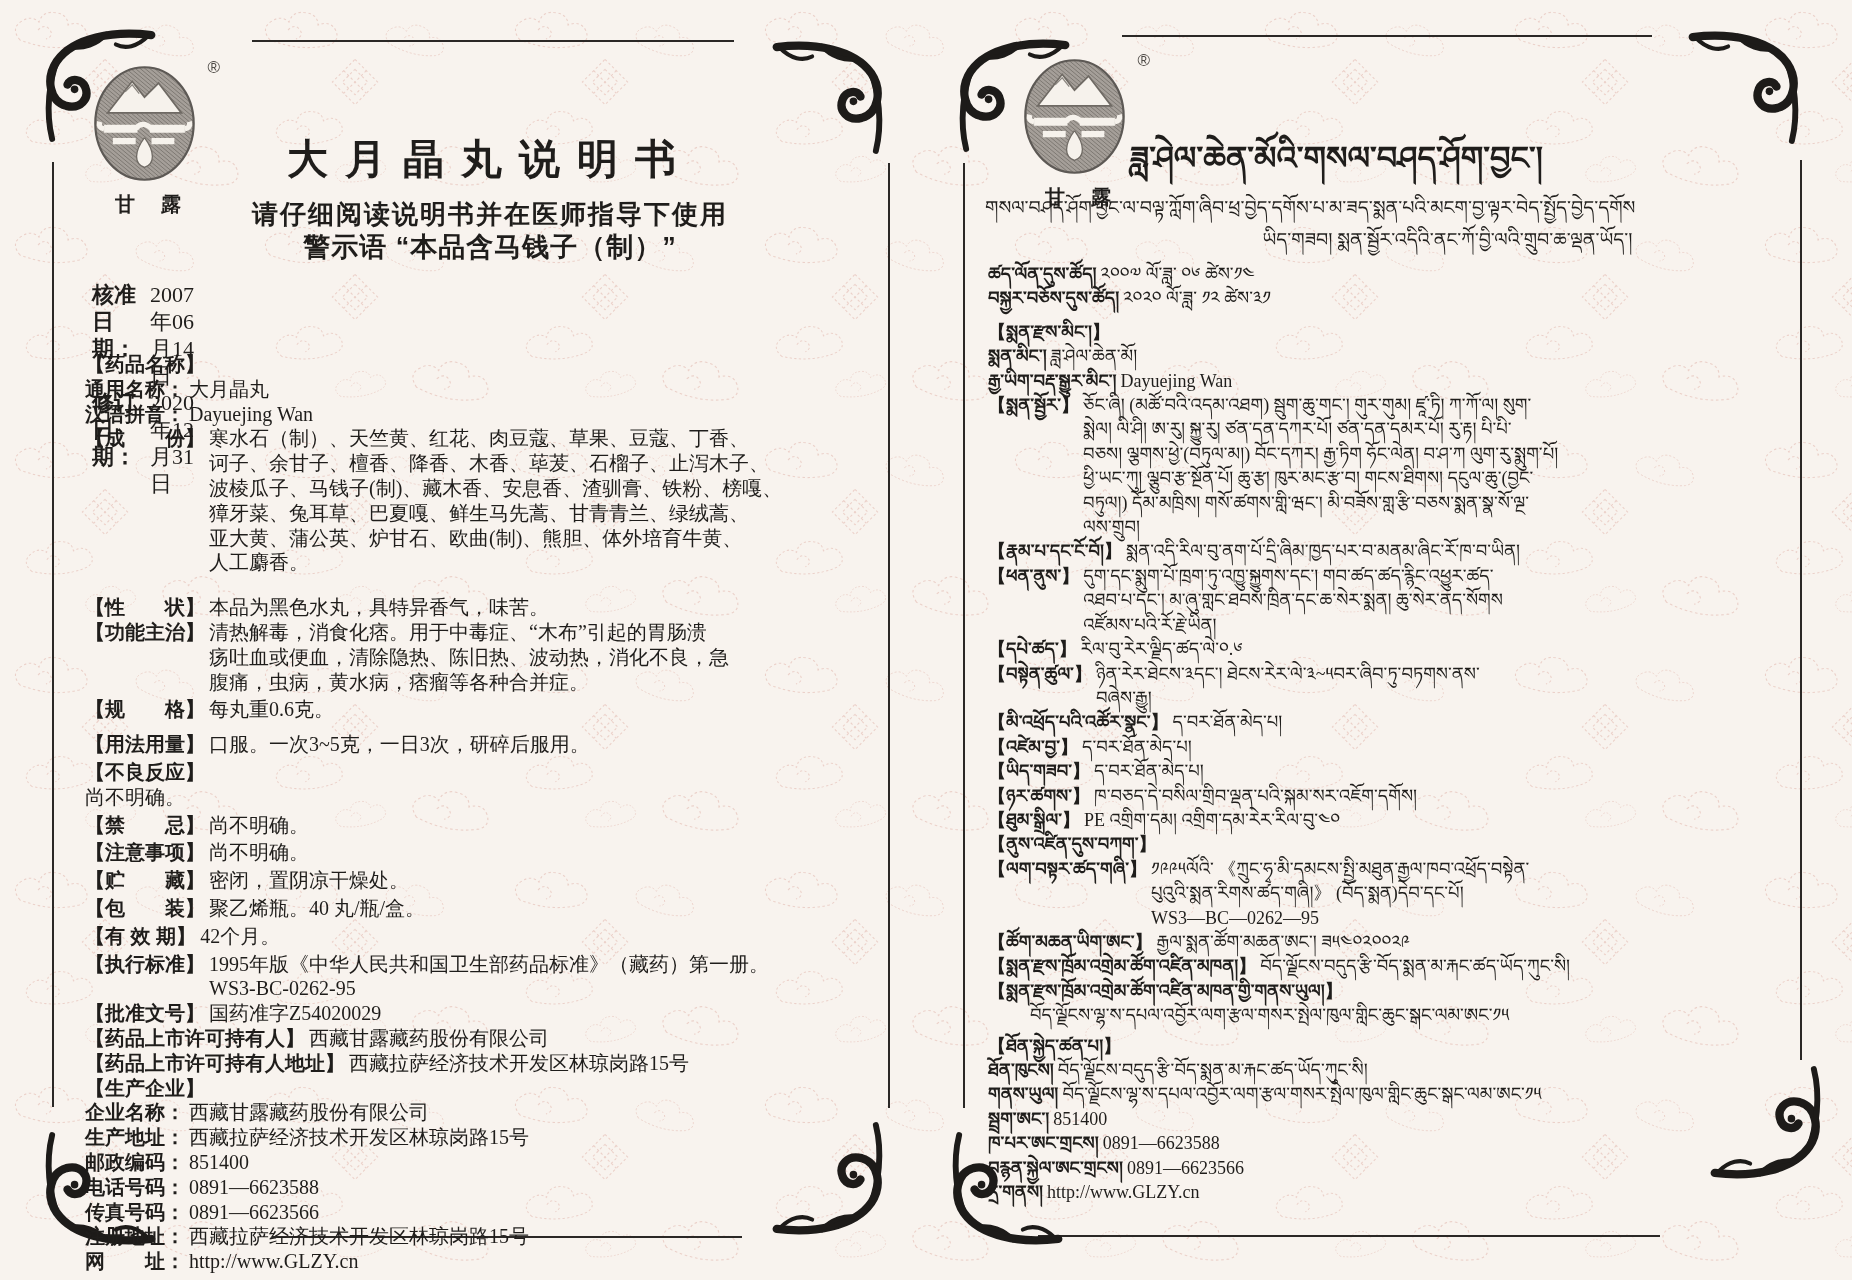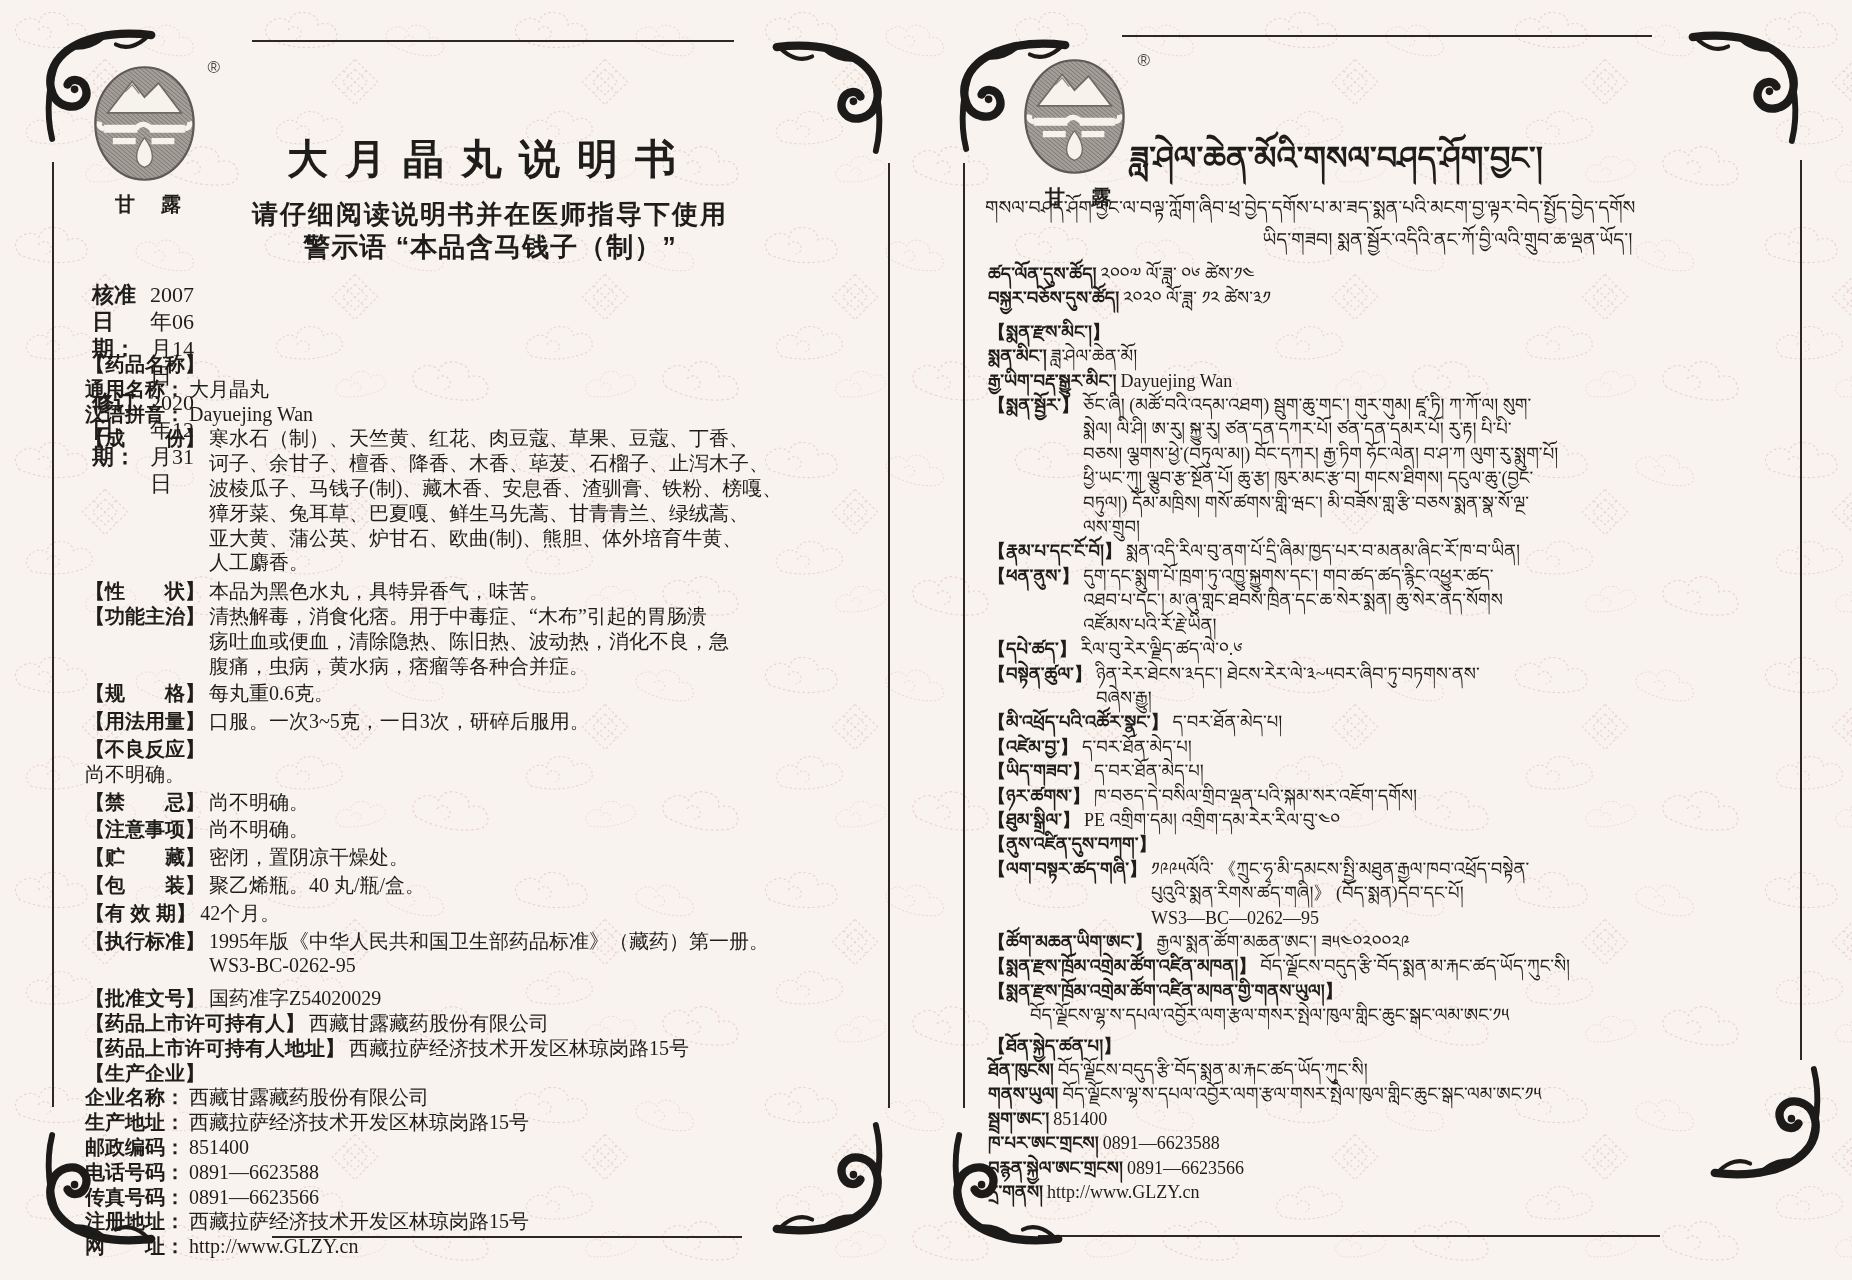--- a/index.html
+++ b/index.html
@@ -173,41 +173,41 @@
           <span class="sec-lbl">【成　　份】</span>
           <div class="sec-content">
             <div class="sec-line">寒水石（制）、天竺黄、红花、肉豆蔻、草果、豆蔻、丁香、</div>
             <div class="sec-line">诃子、余甘子、檀香、降香、木香、荜茇、石榴子、止泻木子、</div>
             <div class="sec-line">波棱瓜子、马钱子(制)、藏木香、安息香、渣驯膏、铁粉、榜嘎、</div>
             <div class="sec-line">獐牙菜、兔耳草、巴夏嘎、鲜生马先蒿、甘青青兰、绿绒蒿、</div>
             <div class="sec-line">亚大黄、蒲公英、炉甘石、欧曲(制)、熊胆、体外培育牛黄、</div>
             <div class="sec-line">人工麝香。</div>
           </div>
         </div>
-        <div class="sec-row" style="margin-top: 4px;">
+        <div class="sec-row" style="margin-top: 20px;">
           <span class="sec-lbl">【性　　状】</span>
           <div class="sec-content">
             <div class="sec-line">本品为黑色水丸，具特异香气，味苦。</div>
           </div>
         </div>
         <div class="sec-row">
           <span class="sec-lbl">【功能主治】</span>
           <div class="sec-content">
             <div class="sec-line">清热解毒，消食化痞。用于中毒症、“木布”引起的胃肠溃</div>
             <div class="sec-line">疡吐血或便血，清除隐热、陈旧热、波动热，消化不良，急</div>
             <div class="sec-line">腹痛，虫病，黄水病，痞瘤等各种合并症。</div>
           </div>
         </div>
         <div class="sec-row" style="margin-top: 3px;">
           <span class="sec-lbl">【规　　格】</span>
           <div class="sec-content">
             <div class="sec-line">每丸重0.6克。</div>
           </div>
         </div>
-        <div class="sec-row" style="margin-top: 3px;">
+        <div class="sec-row" style="margin-top: 10px;">
           <span class="sec-lbl">【用法用量】</span>
           <div class="sec-content">
             <div class="sec-line">口服。一次3~5克，一日3次，研碎后服用。</div>
           </div>
         </div>
         <div class="sec-row" style="margin-top: 3px; flex-direction: column;">
           <span class="sec-lbl">【不良反应】</span>
           <div class="sec-content">
             <div class="sec-line">尚不明确。</div>
           </div>
@@ -242,21 +242,21 @@
             <div class="sec-line">42个月。</div>
           </div>
         </div>
         <div class="sec-row" style="margin-top: 3px;">
           <span class="sec-lbl">【执行标准】</span>
           <div class="sec-content">
             <div class="sec-line">1995年版《中华人民共和国卫生部药品标准》（藏药）第一册。</div>
             <div class="sec-line">WS3-BC-0262-95</div>
           </div>
         </div>
-        <div class="sec-row" style="margin-top: 8px;">
+        <div class="sec-row" style="margin-top: 0;">
           <span class="sec-lbl">【批准文号】</span>
           <div class="sec-content">
             <div class="sec-line">国药准字Z54020029</div>
           </div>
         </div>
         <div class="sec-row">
           <span class="sec-lbl">【药品上市许可持有人】</span>
           <div class="sec-content">
             <div class="sec-line">西藏甘露藏药股份有限公司</div>
           </div>

